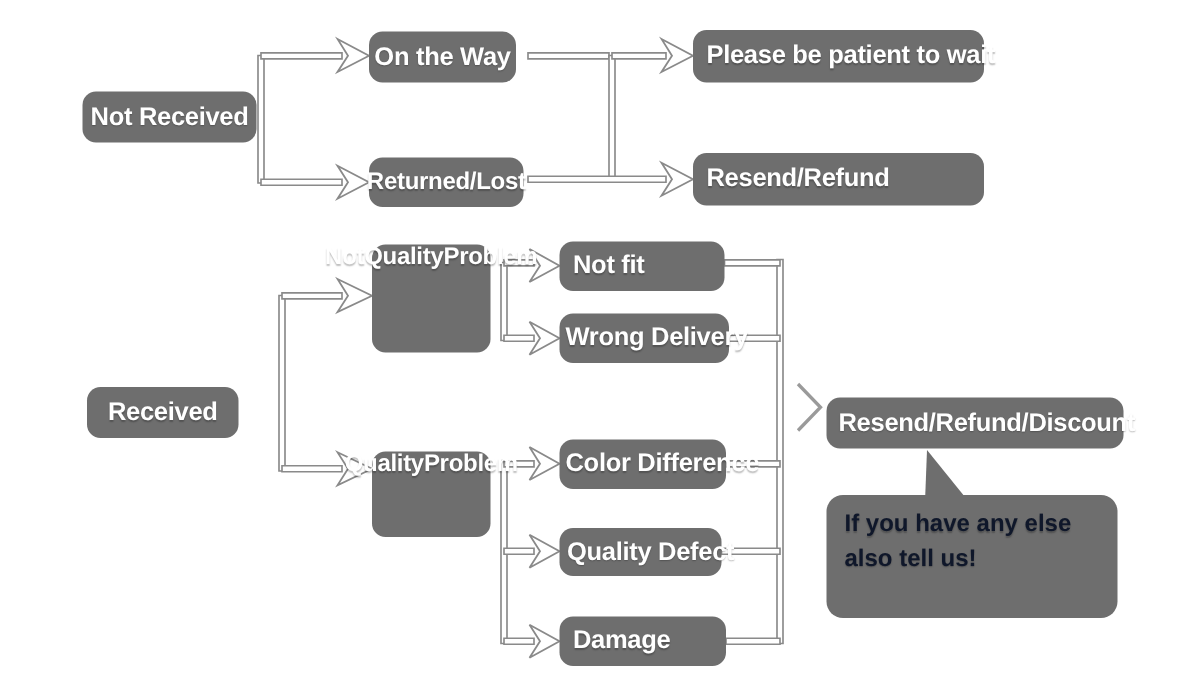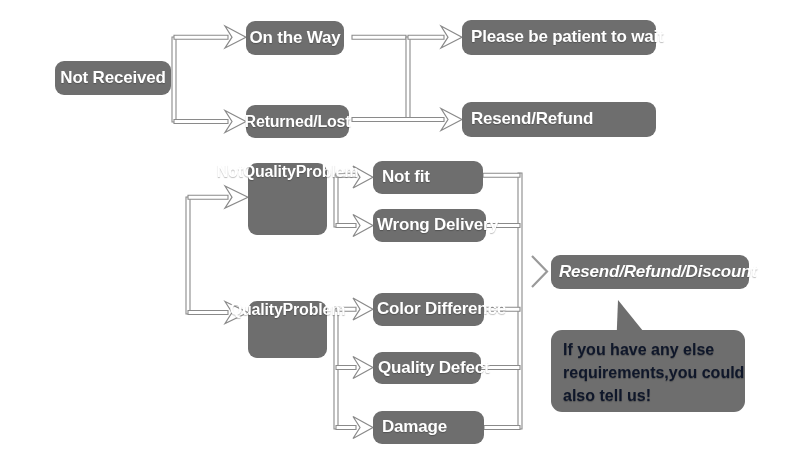--- a/index.html
+++ b/index.html
@@ -136,20 +136,21 @@
   <div class="node" style="left:55px;top:61px;width:116px;height:34px;font-size:17px;justify-content:center;">Not Received</div>
 
   <div class="node" style="left:246px;top:21px;width:98px;height:34px;font-size:17px;justify-content:center;">On the Way</div>
 
   <div class="node" style="left:246px;top:105px;width:103px;height:33px;font-size:16px;justify-content:center;padding:0 4px;">Returned/Lost</div>
 
   <div class="node" style="left:462px;top:20px;width:194px;height:35px;font-size:17px;">Please be patient to wait</div>
 
   <div class="node" style="left:462px;top:102px;width:194px;height:35px;font-size:17px;">Resend/Refund</div>
 
+  <div class="node" style="left:58px;top:258px;width:101px;height:34px;font-size:17px;justify-content:center;">Received</div>
 
   <div class="node multiline" style="left:248px;top:163px;width:79px;height:72px;font-size:16px;padding:0 7px;">
     <span>Not</span>
     <span>Quality</span>
     <span>Problem</span>
   </div>
 
   <div class="node multiline" style="left:248px;top:301px;width:79px;height:57px;font-size:16px;padding:0 7px;">
     <span>Quality</span>
     <span>Problem</span>
@@ -158,25 +159,24 @@
   <div class="node" style="left:373px;top:161px;width:110px;height:33px;font-size:17px;">Not fit</div>
 
   <div class="node" style="left:373px;top:209px;width:113px;height:33px;font-size:17px;padding:0 4px;">Wrong Delivery</div>
 
   <div class="node" style="left:373px;top:293px;width:111px;height:33px;font-size:17px;padding:0 4px;">Color Difference</div>
 
   <div class="node" style="left:373px;top:352px;width:108px;height:32px;font-size:17px;padding:16px 5px;">Quality Defect</div>
 
   <div class="node" style="left:373px;top:411px;width:111px;height:33px;font-size:17px;">Damage</div>
 
-  <div class="node" style="left:551px;top:255px;width:198px;height:34px;font-size:17px;padding:12px 8px;font-style:italic;">Resend/Refund/Discount</div>
+  <div class="node" style="left:551px;top:265px;width:198px;height:34px;font-size:17px;padding:12px 8px;">Resend/Refund/Discount</div>
 
   <svg style="position:absolute;left:596px;top:296px;width:70px;height:56px;" viewBox="0 0 70 56">
     <path d="M22,4 L64,56 L20,56 Z" fill="#6e6e6e"></path>
   </svg>
 
   <div class="bubble" style="left:551px;top:330px;width:194px;height:82px;font-size:16px;">
     <span>If you have any else</span>
-    <span>requirements,you could</span>
     <span>also tell us!</span>
   </div>
 
 </div>
 
 </body></html>

